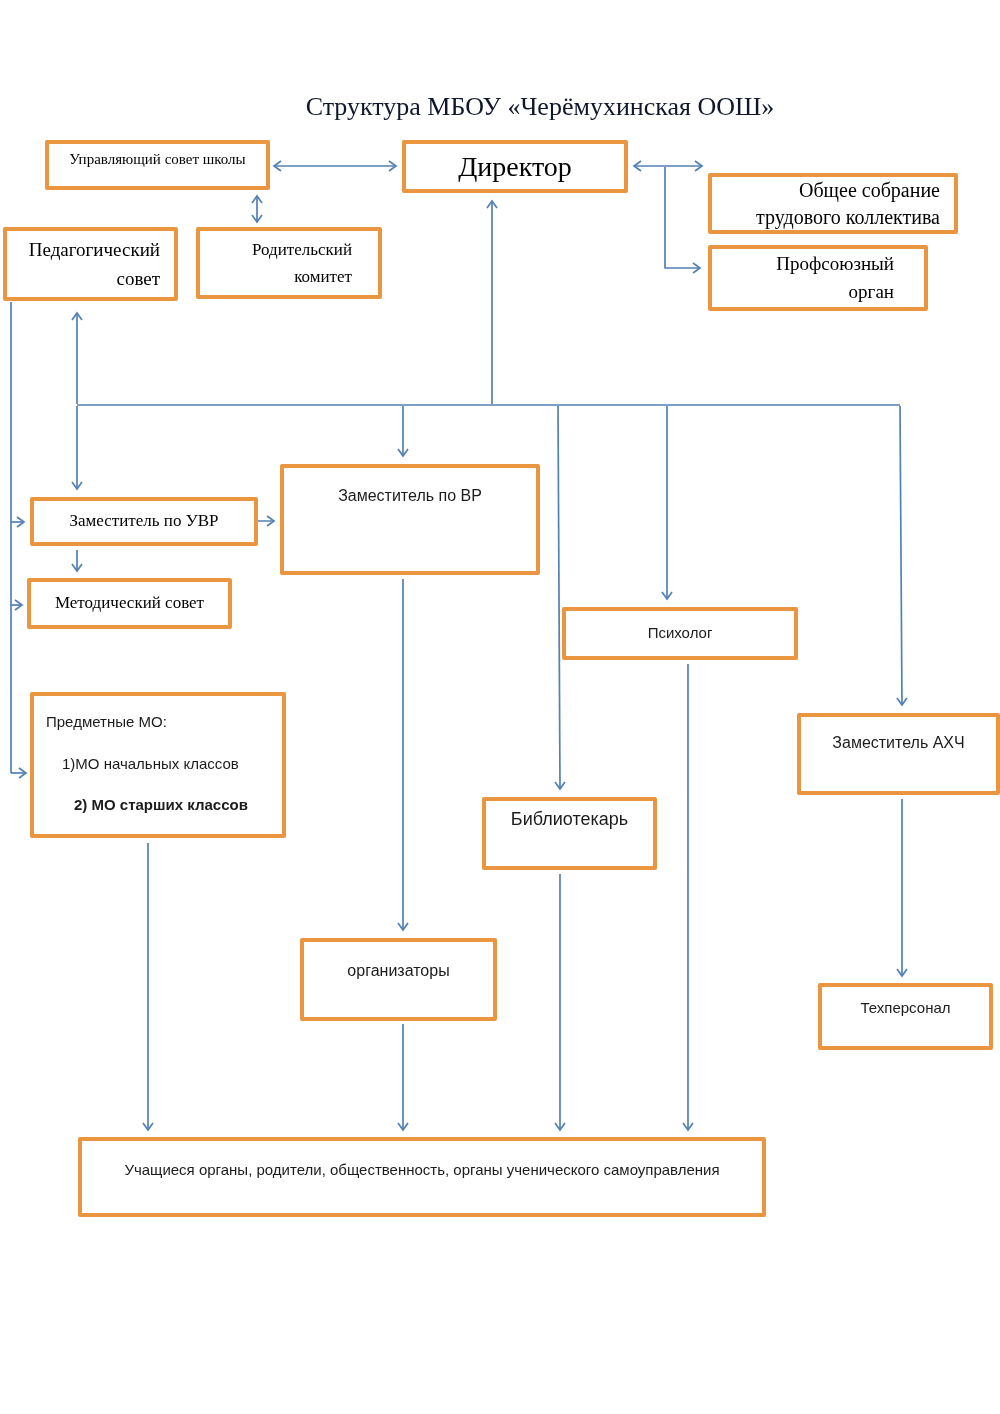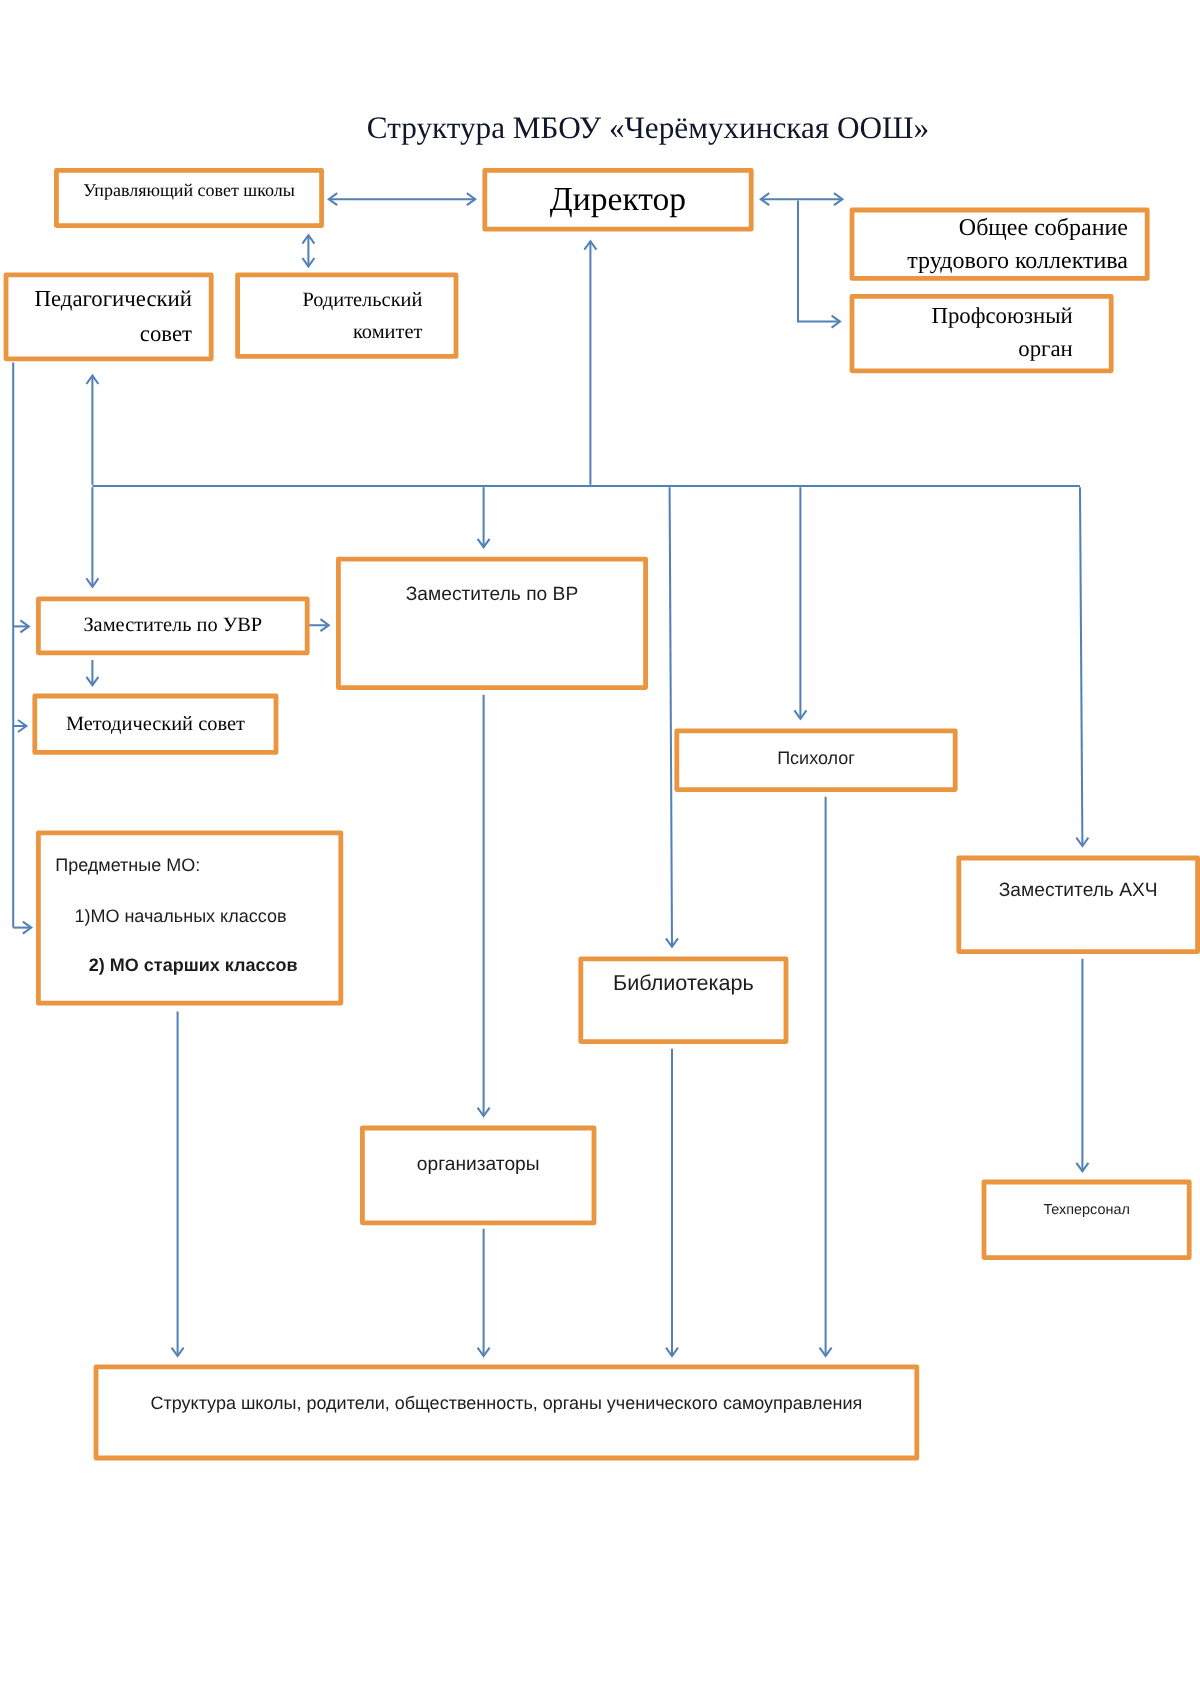--- a/index.html
+++ b/index.html
@@ -130,21 +130,21 @@
   </div>
 
   <div class="node sans" style="left:482px;top:797px;width:175px;height:73px;font-size:18px;padding-bottom:28px;">
     <span>Библиотекарь</span>
   </div>
 
   <div class="node sans" style="left:300px;top:938px;width:197px;height:83px;font-size:16px;padding-bottom:18px;">
     <span>организаторы</span>
   </div>
 
-  <div class="node sans" style="left:818px;top:983px;width:175px;height:67px;font-size:12px;padding-bottom:16px;">
+  <div class="node sans" style="left:818px;top:983px;width:175px;height:67px;font-size:15px;padding-bottom:16px;">
     <span>Техперсонал</span>
   </div>
 
   <div class="node sans" style="left:78px;top:1137px;width:688px;height:80px;font-size:15px;line-height:1.55;padding-bottom:14px;">
-    <span class="students-label">Структура школы, родители, общественность, органы ученического самоуправления</span>
+    <span class="students-label">Учащиеся органы, родители, общественность, органы ученического самоуправления</span>
   </div>
 
 </div>
 
 </body></html>

